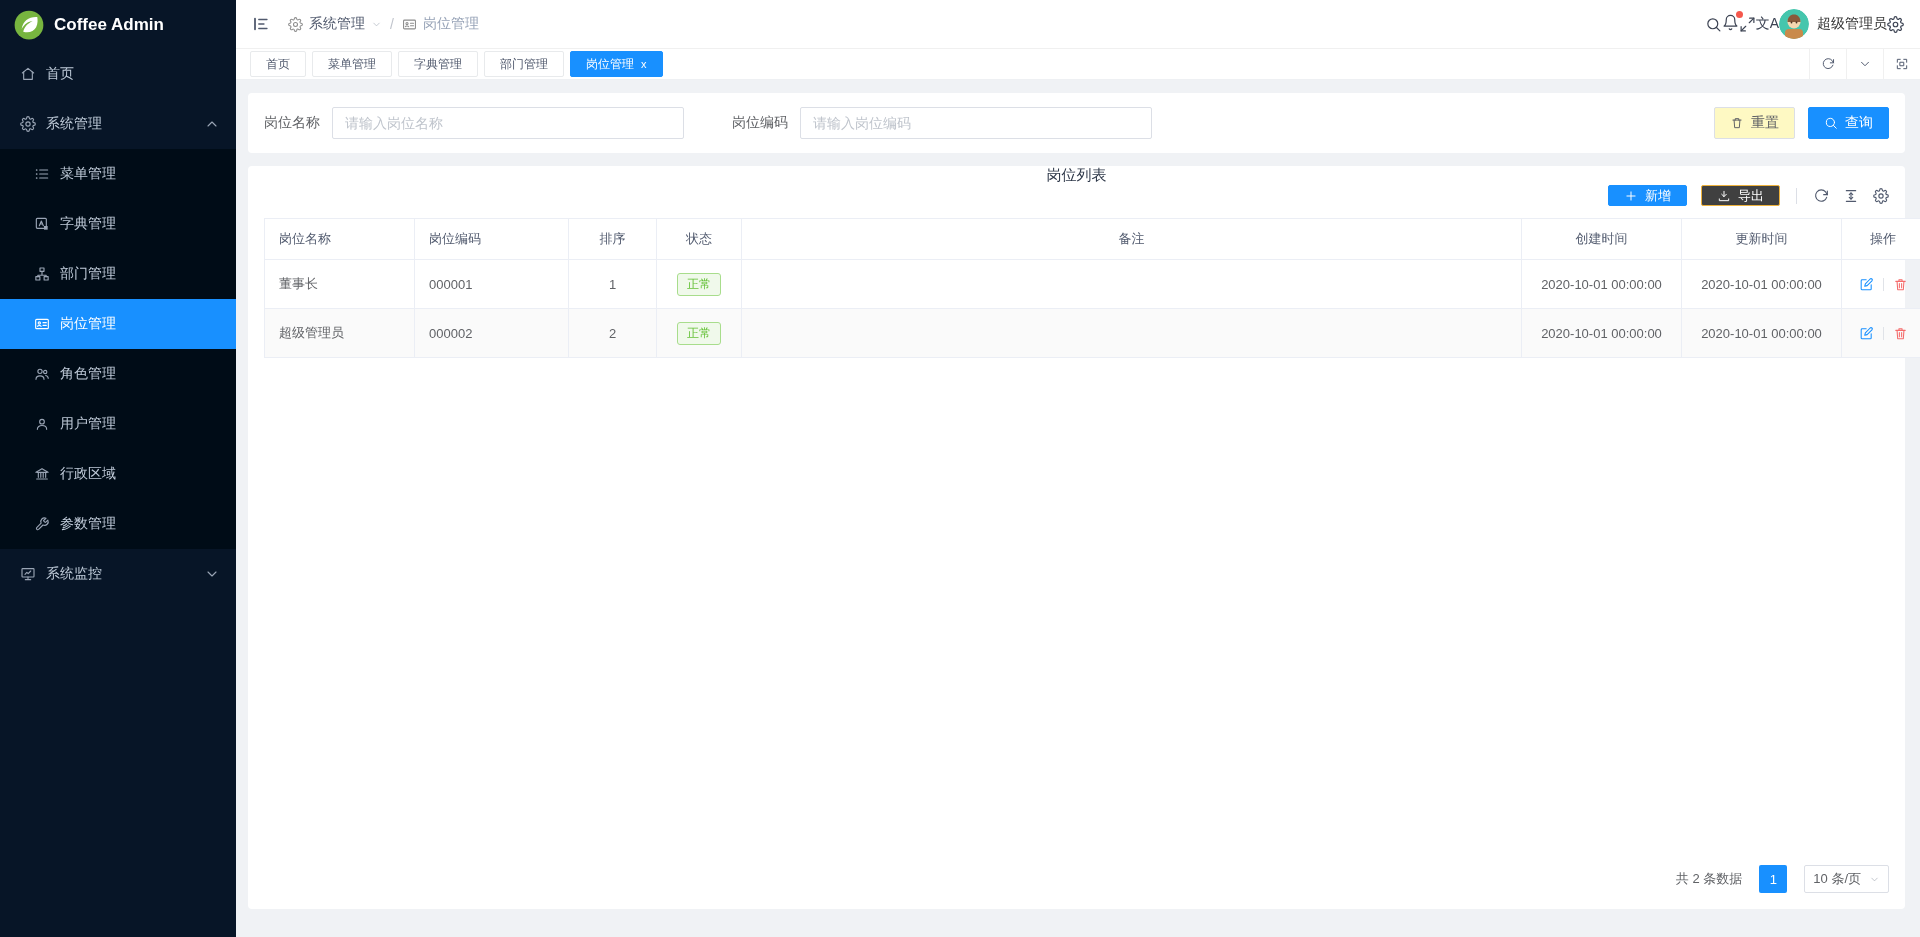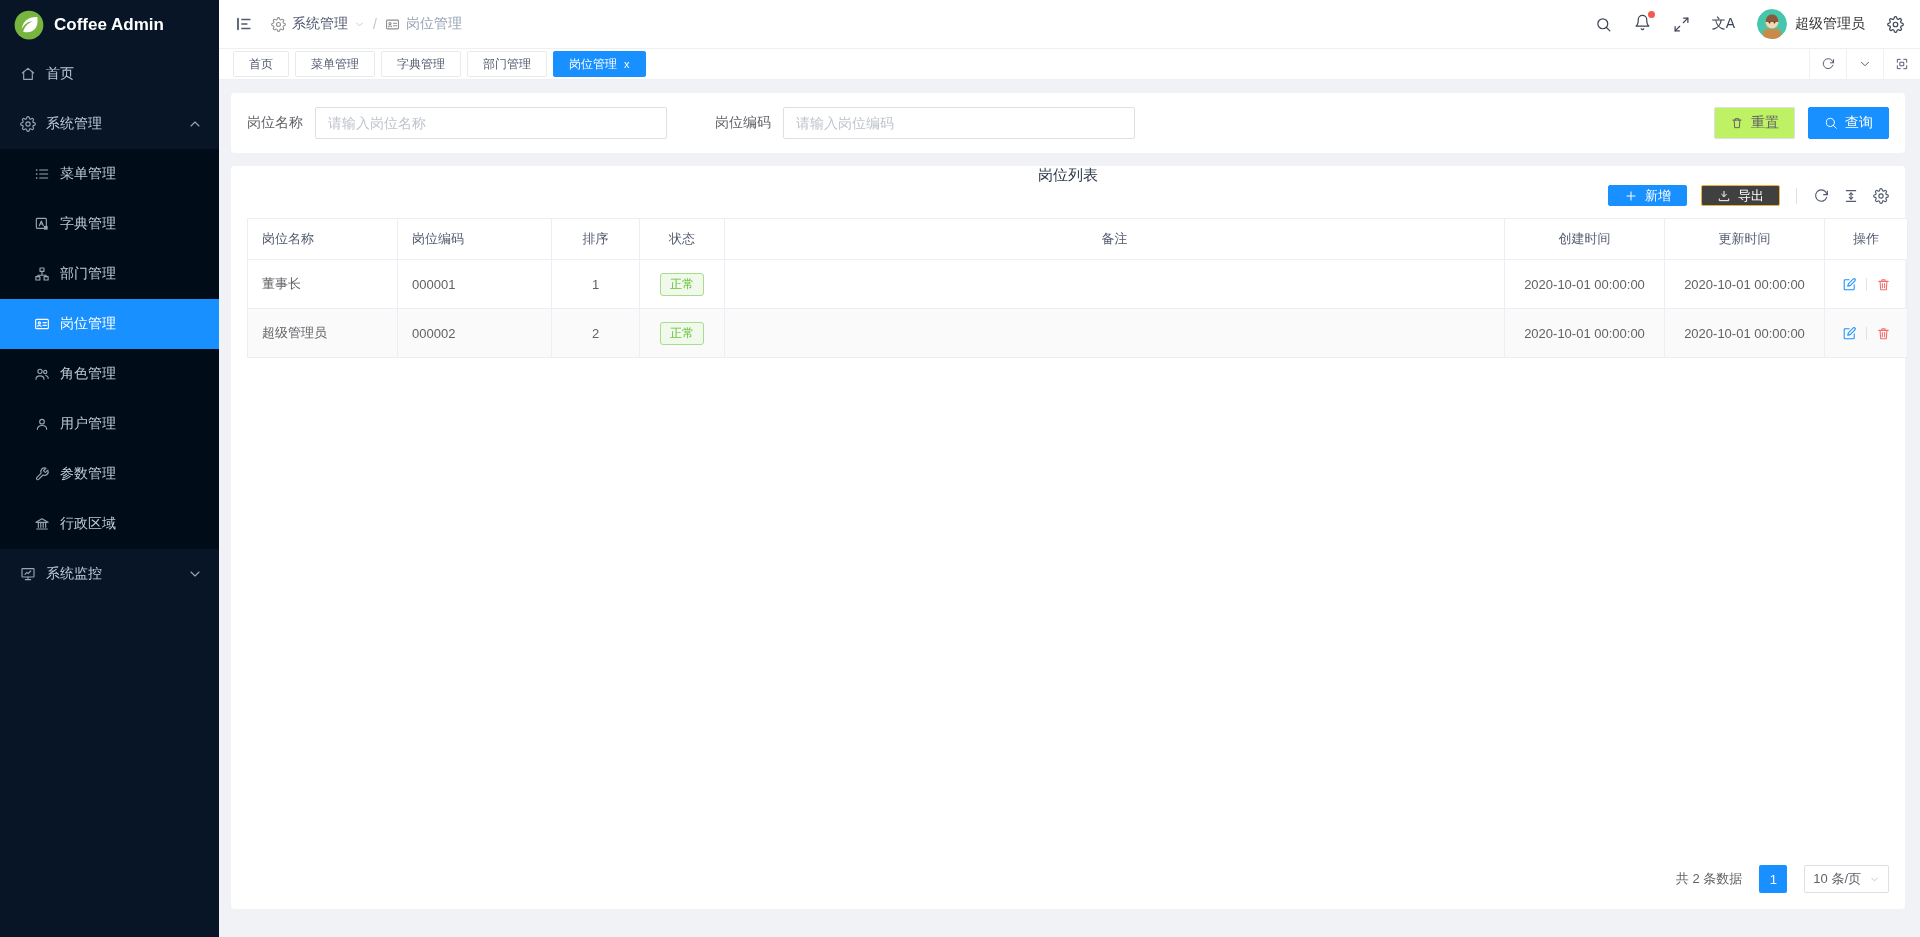--- a/index.html
+++ b/index.html
@@ -4,21 +4,21 @@
 <style>
   * { margin:0; padding:0; box-sizing:border-box; }
   html,body { width:1920px; height:937px; overflow:hidden;
     font-family:"Liberation Sans","DejaVu Sans",sans-serif; background:#f0f2f5; }
   body { display:flex; }
   .icon { display:inline-flex; align-items:center; justify-content:center; line-height:1; }
   .icon svg { width:1em; height:1em; stroke:currentColor; fill:none;
     stroke-width:1.7; stroke-linecap:round; stroke-linejoin:round; }
 
   
-  .sidebar { width:219px; flex-shrink:0; background:#071527; color:#bfcbd9;
+  .sidebar { width:236px; flex-shrink:0; background:#071527; color:#bfcbd9;
     display:flex; flex-direction:column; }
   .logo-row { height:49px; display:flex; align-items:center; gap:10px; padding:0 14px; flex-shrink:0;}
   .logo-mark { width:30px; height:30px; }
   .app-name { color:#fff; font-weight:bold; font-size:17px; white-space:nowrap; }
   .menu { flex:1; overflow:hidden; }
   .menu-item { height:50px; display:flex; align-items:center; gap:10px;
     padding:0 16px 0 20px; font-size:14px; cursor:pointer; white-space:nowrap; }
   .menu-item .icon { font-size:16px; color:#9aa5b5; }
   .menu-item.sub { background:#000c17; padding-left:34px; }
   .menu-item.active { background:#1890ff; color:#fff; }
@@ -28,21 +28,21 @@
   
   .main { flex:1; display:flex; flex-direction:column; min-width:0; }
   .topbar { height:49px; background:#fff; display:flex; align-items:center;
     padding:0 16px; flex-shrink:0; border-bottom:1px solid #f0f0f0; }
   .collapse-btn { font-size:18px; color:#515a6e; margin-right:18px; cursor:pointer; }
   .breadcrumb { display:flex; align-items:center; gap:8px; font-size:14px; color:#515a6e; }
   .crumb { display:flex; align-items:center; gap:6px; }
   .crumb .icon { font-size:15px; color:#8c8c8c; }
   .crumb-sep { color:#c0c4cc; }
   .crumb.last { color:#97a3b7; }
-  .topbar-right { margin-left:auto; display:flex; align-items:center; gap:22px; color:#3c4353; }
+  .topbar-right { margin-left:auto; display:flex; align-items:center; color:#3c4353; }
   .topbar-right .icon { font-size:17px; cursor:pointer; }
   .bell-wrap { position:relative; }
   .bell-dot { position:absolute; top:-3px; right:-4px; width:7px; height:7px;
     border-radius:50%; background:#f5584d; }
   .trans-icon { font-size:14px; color:#3c4353; cursor:pointer; }
   .user-chip { display:flex; align-items:center; gap:8px; cursor:pointer; }
   .avatar { width:30px; height:30px; border-radius:50%; overflow:hidden; }
   .user-name { font-size:14px; color:#333; }
 
   
@@ -66,21 +66,21 @@
   .form-item { display:flex; align-items:center; }
   .form-item + .form-item { margin-left:48px; }
   .form-label { font-size:14px; color:#606266; margin-right:12px; white-space:nowrap; }
   .form-input { width:352px; height:32px; border:1px solid #dcdfe6; border-radius:2px;
     padding:0 12px; font-size:14px; color:#606266; outline:none;
     font-family:"Liberation Sans","DejaVu Sans",sans-serif; }
   .form-input::placeholder { color:#bfc4cc; }
   .form-actions { margin-left:auto; display:flex; gap:13px; }
   .btn { display:inline-flex; align-items:center; gap:7px; height:32px; padding:0 15px;
     border-radius:2px; font-size:14px; cursor:pointer; border:1px solid #dcdfe6;
-    background:#bef264; color:#606266; white-space:nowrap; }
+    background:#fef9c3; color:#606266; white-space:nowrap; }
   .btn .icon { font-size:14px; }
   .btn.primary { background:#1890ff; border-color:#1890ff; color:#fff; }
   .btn.warning { background:#404040; border-color:#eeb23c; color:#fff; }
 
   .list-card { background:#fff; border-radius:4px; flex:1; min-height:0;
     display:flex; flex-direction:column; padding:0 16px; }
   .card-header { height:52px; display:flex; align-items:center; flex-shrink:0;flex-direction:column; }
   .card-title { font-size:15px; color:#2d3748; font-weight:500; }
   .card-tools { margin-left:auto; display:flex; align-items:center; gap:14px; }
   .card-tools .btn { height:21px; font-size:13px; }
@@ -204,35 +204,35 @@
           <svg viewBox="0 0 24 24">
             <circle cx="12" cy="8.5" r="3.5"></circle>
             <path d="M5 20c0-3.6 3.1-5.8 7-5.8s7 2.2 7 5.8"></path>
           </svg>
         </span>
         <span>用户管理</span>
       </div>
       <div class="menu-item sub">
         <span class="icon">
           <svg viewBox="0 0 24 24">
-            <path d="M14.7 6.3a1 1 0 0 0 0 1.4l1.6 1.6a1 1 0 0 0 1.4 0l3.1-3.1a5.5 5.5 0 0 1-7.3 7.3l-6.6 6.6a2 2 0 0 1-2.8-2.8l6.6-6.6a5.5 5.5 0 0 1 7.3-7.3l-3.3 3.3z"></path>
-          </svg>
-        </span>
-        <span>参数管理</span>
-      </div>
-      <div class="menu-item sub">
-        <span class="icon">
-          <svg viewBox="0 0 24 24">
             <path d="M3 9.5L12 4l9 5.5"></path>
             <path d="M4.5 9.5h15"></path>
             <path d="M6.5 10v7M10.2 10v7M13.8 10v7M17.5 10v7"></path>
             <path d="M4 19.5h16"></path>
           </svg>
         </span>
         <span>行政区域</span>
+      </div>
+      <div class="menu-item sub">
+        <span class="icon">
+          <svg viewBox="0 0 24 24">
+            <path d="M14.7 6.3a1 1 0 0 0 0 1.4l1.6 1.6a1 1 0 0 0 1.4 0l3.1-3.1a5.5 5.5 0 0 1-7.3 7.3l-6.6 6.6a2 2 0 0 1-2.8-2.8l6.6-6.6a5.5 5.5 0 0 1 7.3-7.3l-3.3 3.3z"></path>
+          </svg>
+        </span>
+        <span>参数管理</span>
       </div>
       <div class="menu-item">
         <span class="icon">
           <svg viewBox="0 0 24 24">
             <rect x="3" y="4" width="18" height="12.5" rx="1"></rect>
             <path d="M7.5 12.5l2.8-3 2 2 3.8-4"></path>
             <path d="M12 16.5v2.8M8 20.5h8"></path>
           </svg>
         </span>
         <span>系统监控</span>

